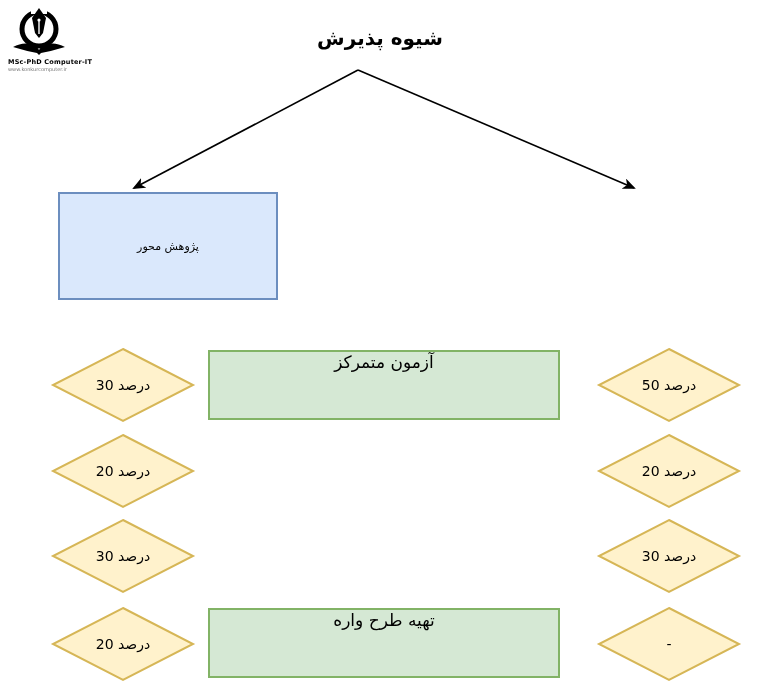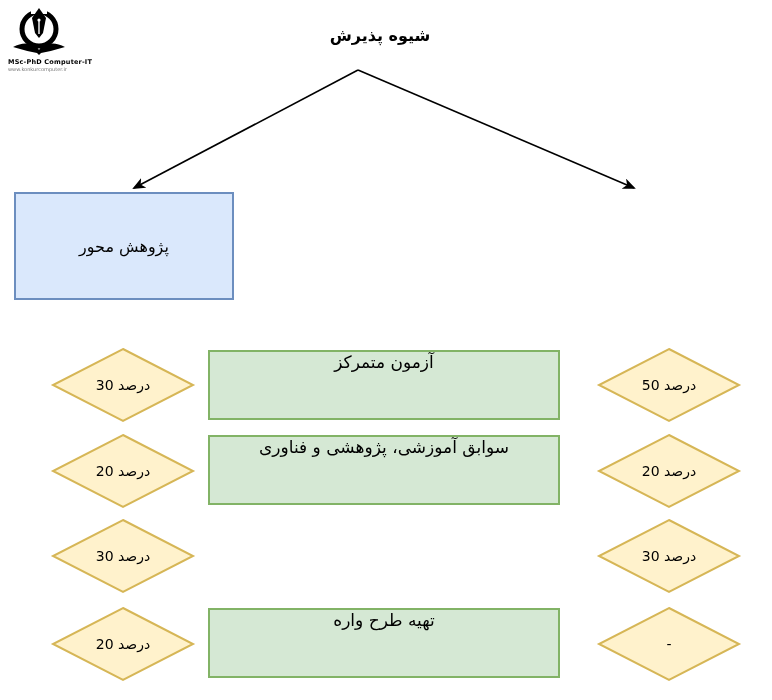--- a/index.html
+++ b/index.html
@@ -11,30 +11,30 @@
     --percent-fill:#fff2cc;--percent-border:#d6b656;
     --arrow-color:#000000;
   }
   
   .logo{position:absolute;left:8px;top:5px;width:76px;text-align:left;}
   .logo svg{display:block;margin-left:2px;}
   .logo-line1{font-size:6.5px;font-weight:bold;letter-spacing:.2px;margin-top:1px;white-space:nowrap;}
   .logo-line2{font-size:5px;color:#777;white-space:nowrap;}
   
   .title{position:absolute;left:0;top:26px;width:760px;text-align:center;
-         font-size:16px;font-weight:bold;}
+         font-size:20px;font-weight:bold;}
   
   .arrows{position:absolute;left:0;top:0;width:772px;height:700px;pointer-events:none;}
   .arrows line{stroke:var(--arrow-color);stroke-width:1.6;}
   .ah{fill:var(--arrow-color);}
   
   .branch{position:absolute;top:192px;height:108px;
     background:var(--branch-fill);border:2px solid var(--branch-border);
     box-sizing:border-box;display:flex;align-items:center;justify-content:center;
-    font-size:16px;}
+    font-size:11px;margin-left:44px;}
   .branch.left{left:14px;width:220px;}
   .branch.right{left:541px;width:222px;}
   
   .criterion{position:absolute;left:208px;width:352px;height:70px;
     background:var(--criterion-fill);border:2px solid var(--criterion-border);
     box-sizing:border-box;display:flex;align-items:flex-start;justify-content:center;
     font-size:17px;}
   
   .diamond{position:absolute;width:146px;height:76px;}
   .diamond.left{left:50px;}
@@ -93,23 +93,20 @@
       </svg>
     <span class="dval">50 درصد</span>
   </div>
 
   <div class="diamond left" style="top:433px">
     <svg width="146" height="76">
         <polygon points="73,2 143,38 73,74 3,38"></polygon>
       </svg>
     <span class="dval">20 درصد</span>
   </div>
-  <div class="criterion" style="top:435px">
-    <span>سوابق آموزشی، پژوهشی و فناوری</span>
-  </div>
   <div class="diamond right" style="top:433px">
     <svg width="146" height="76">
         <polygon points="73,2 143,38 73,74 3,38"></polygon>
       </svg>
     <span class="dval">20 درصد</span>
   </div>
 
   <div class="diamond left" style="top:518px">
     <svg width="146" height="76">
         <polygon points="73,2 143,38 73,74 3,38"></polygon>

